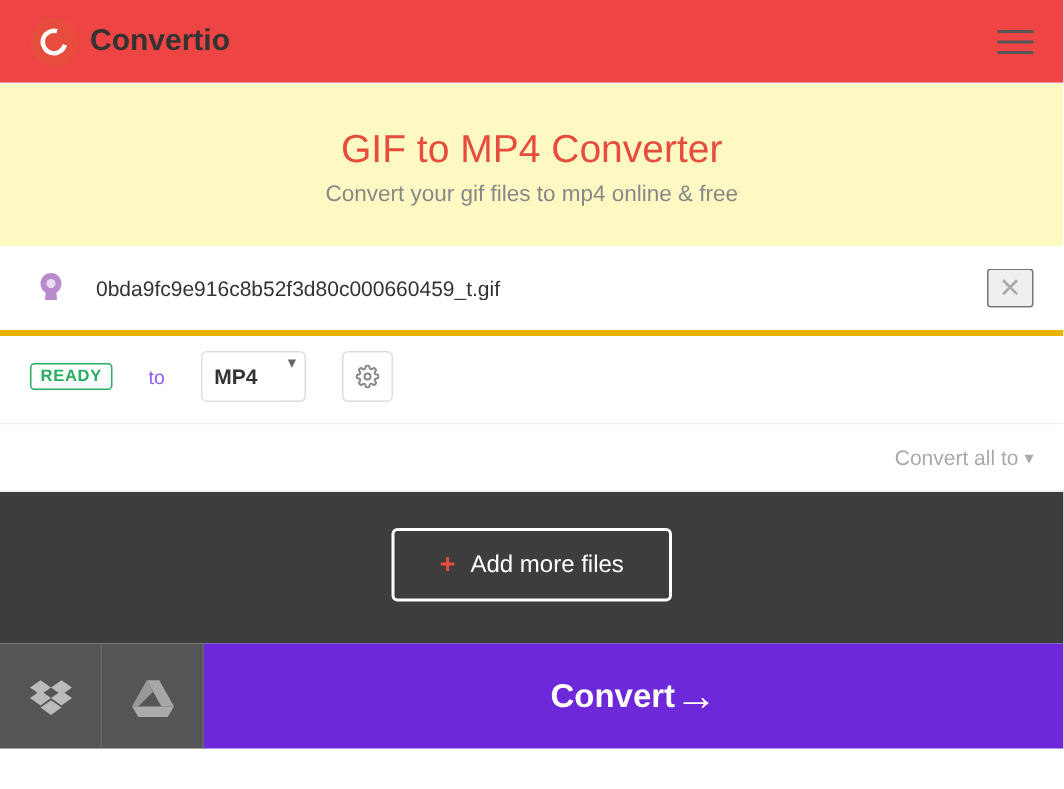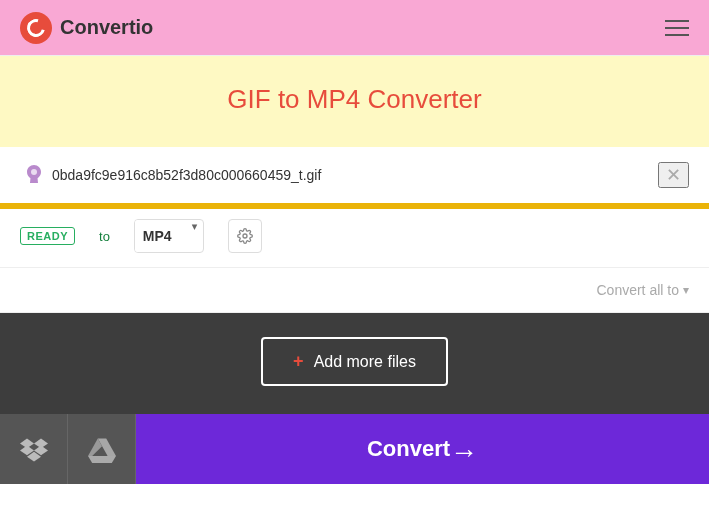--- a/index.html
+++ b/index.html
@@ -1,21 +1,21 @@
 <!DOCTYPE html>
 <html><head>
   <meta charset="utf-8">
   <style>
     * { box-sizing: border-box; margin: 0; padding: 0; }
     body { font-family: 'Segoe UI', Arial, sans-serif; background: #fff; width: 709px; height: 526px; overflow: hidden; }
 
     
     .header {
       display: flex; align-items: center; justify-content: space-between;
-      padding: 12px 20px; background: #f9a8d4; border-bottom: 1px solid #eee;
+      padding: 12px 20px; background: #ef4444; border-bottom: 1px solid #eee;
       height: 56px;
     }
     .logo-area { display: flex; align-items: center; gap: 8px; }
     .logo-icon {
       width: 32px; height: 32px; border-radius: 50%; background: #e74c3c;
       display: flex; align-items: center; justify-content: center; flex-shrink: 0;
     }
     .logo-icon-inner {
       width: 18px; height: 18px; border: 3px solid white; border-radius: 50%;
       border-right-color: transparent; transform: rotate(-30deg);
@@ -28,42 +28,42 @@
     .hero {
       background: #fef9c3; text-align: center; padding: 28px 20px 26px;
     }
     .hero-title { font-size: 26px; color: #e74c3c; font-weight: 400; margin-bottom: 6px; }
     .hero-subtitle { font-size: 15px; color: #888; }
 
     
     .file-section { background: #fff; border-bottom: 1px solid #eee; }
     .file-row {
       display: flex; align-items: center; padding: 14px 20px;
-      border-bottom: 6px solid #eab308; gap: 4px;
+      border-bottom: 4px solid #eab308; gap: 16px;
     }
     .file-icon {
       width: 28px; height: 28px; flex-shrink: 0;
       display: flex; align-items: center; justify-content: center;
     }
     .file-icon svg { width: 24px; height: 24px; }
     .file-name { flex: 1; font-size: 14px; color: #333; overflow: hidden; text-overflow: ellipsis; white-space: nowrap; }
     .close-btn { color: #aaa; cursor: pointer; font-size: 18px; line-height: 1; padding: 2px 6px; }
 
     
     .file-meta-row {
       display: flex; align-items: center; padding: 10px 20px 14px;
       gap: 24px;
     }
     .ready-badge {
       background: #fff; border: 1.5px solid #27ae60; color: #27ae60;
       font-size: 11px; font-weight: 700; padding: 2px 6px; border-radius: 3px;
       letter-spacing: 0.5px;
     }
     .file-size { font-size: 13px; color: #888; flex: 1; margin-left: 4px; }
-    .to-label { font-size: 13px; color: #15803d; }
+    .to-label { font-size: 13px; color: #8b5cf6; }
     .format-select-wrapper {
       display: flex; border: 1.5px solid #ddd; border-radius: 4px;
       overflow: hidden; height: 34px;
     }
     .format-select {
       padding: 4px 8px; font-size: 14px; font-weight: 600; color: #333;
       border: none; outline: none; background: #fff; cursor: pointer;
       appearance: none; -webkit-appearance: none;
     }
     .format-dropdown-icon {
@@ -124,20 +124,21 @@
   </div>
   <div class="hamburger">
     <span></span>
       <span></span>
       <span></span>
   </div>
 </header>
 
 <section class="hero">
   <h1 class="hero-title">GIF to MP4 Converter</h1>
+  <p class="hero-subtitle">Convert your gif files to mp4 online &amp; free</p>
 </section>
 
 <div class="file-section">
 
   <div class="file-row">
     <div class="file-icon">
       <svg viewBox="0 0 24 24" fill="none" xmlns="http://www.w3.org/2000/svg">
         <path d="M12 2C8.13 2 5 5.13 5 9c0 2.61 1.38 4.91 3.45 6.18L8 20h8l-.45-4.82C17.62 13.91 19 11.61 19 9c0-3.87-3.13-7-7-7z" fill="#9b59b6" opacity="0.7"></path>
         <circle cx="12" cy="9" r="3" fill="#fff" opacity="0.7"></circle>
       </svg>

